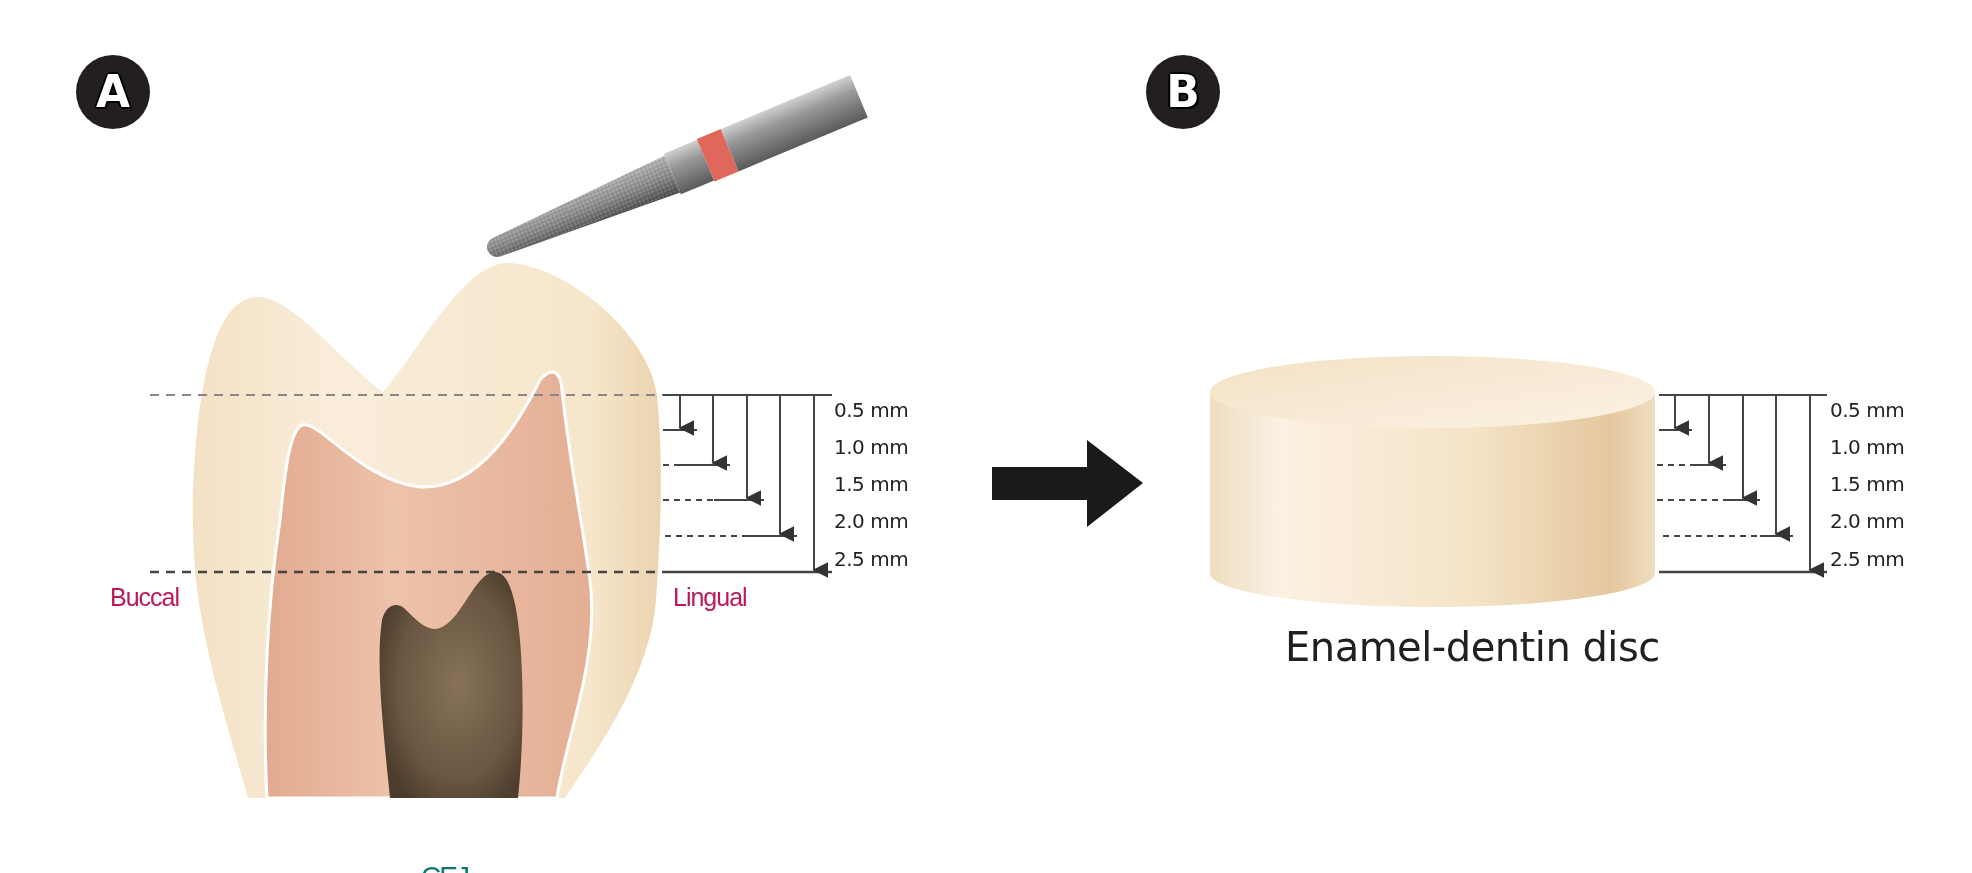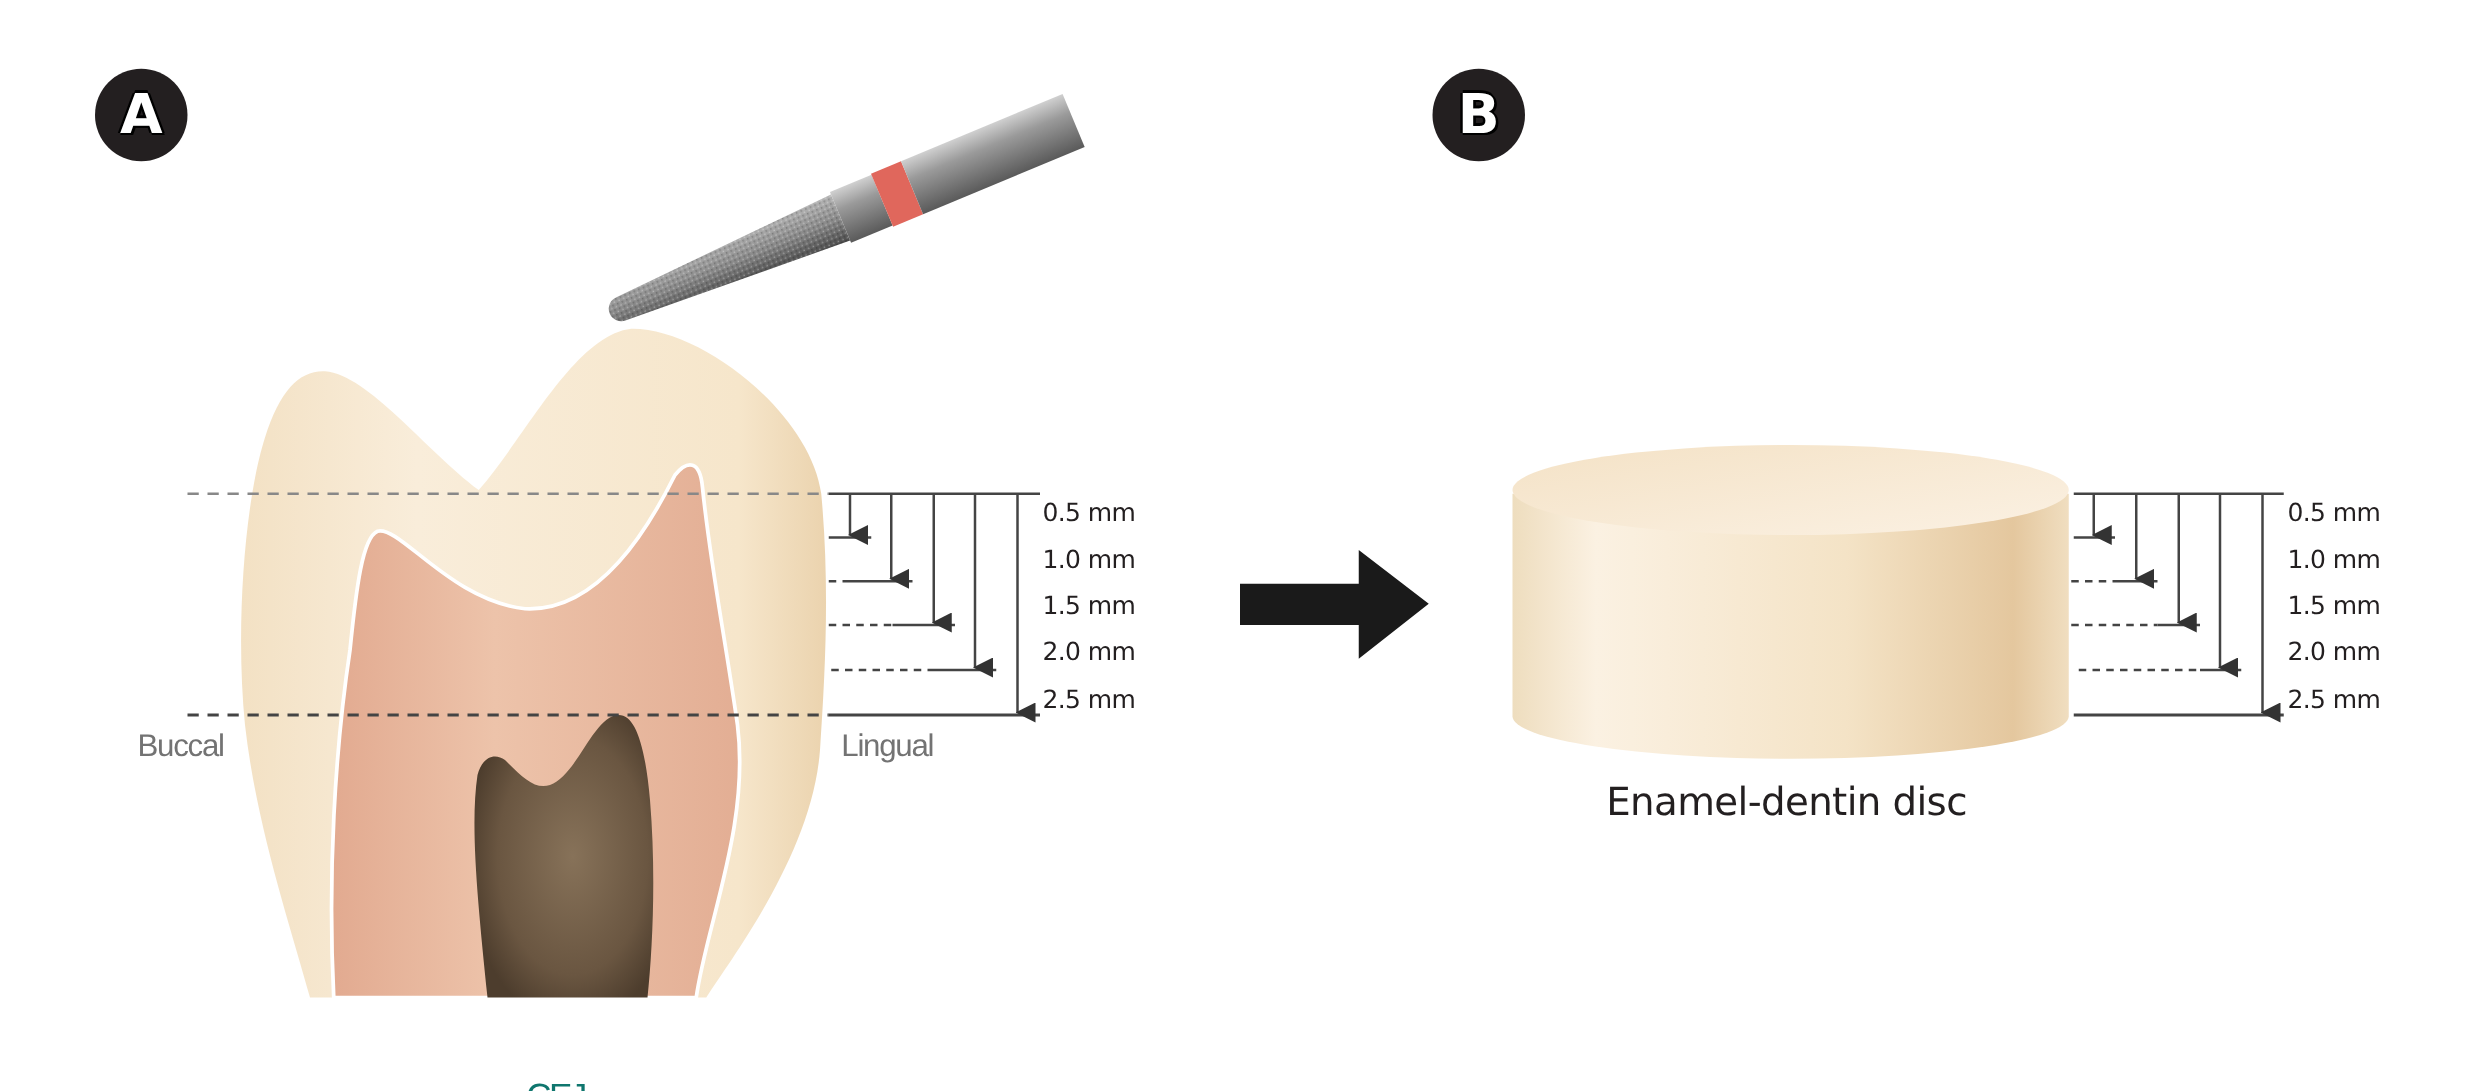--- a/index.html
+++ b/index.html
@@ -1,24 +1,24 @@
 <!DOCTYPE html>
 <html><head>
   <meta charset="utf-8">
   <style>
     html, body { margin: 0; padding: 0; background: #ffffff; }
     body { width: 1972px; height: 873px; position: relative; overflow: hidden; font-family: "Liberation Sans", sans-serif; }
     svg.stage { position: absolute; left: 0; top: 0; width: 1972px; height: 873px; }
     .badge { position: absolute; width: 74px; height: 74px; border-radius: 50%; background: #231f20; display: flex; align-items: center; justify-content: center; }
     .badge span { font-family: "DejaVu Sans", sans-serif; font-weight: bold; font-size: 44px; color: #ffffff; line-height: 1; text-shadow: -2px 0 #000, 2px 0 #000, 0 -2px #000, 0 2px #000, 2px 2px #000; }
     .lbl { position: absolute; white-space: nowrap; line-height: 1; }
-    .side-lbl { font-family: "Liberation Sans", sans-serif; font-size: 25px; color: #737373; letter-spacing: -1px; }
+    .side-lbl { font-family: "Liberation Sans", sans-serif; font-size: 25px; color: #be185d; letter-spacing: -1px; }
     .cej-lbl { font-family: "Liberation Sans", sans-serif; font-size: 28px; color: #0f766e; letter-spacing: -2px; margin-top: 39px; }
     .mm-lbl { font-family: "DejaVu Sans", sans-serif; font-size: 20px; color: #231f20; letter-spacing: -0.5px; }
-    .disc-lbl { font-family: "DejaVu Sans", sans-serif; font-size: 31px; color: #231f20; letter-spacing: -0.5px; }
+    .disc-lbl { font-family: "DejaVu Sans", sans-serif; font-size: 40px; color: #231f20; letter-spacing: -0.5px; }
   </style>
 </head>
 <body>
 
 <svg class="stage" viewBox="0 0 1972 873" xmlns="http://www.w3.org/2000/svg">
   <defs>
     <linearGradient id="enamelGrad" x1="0" y1="0" x2="1" y2="0">
       <stop offset="0" stop-color="#F3E1C4"></stop>
       <stop offset="0.3" stop-color="#F9EDDA"></stop>
       <stop offset="0.85" stop-color="#F6E6CB"></stop>

